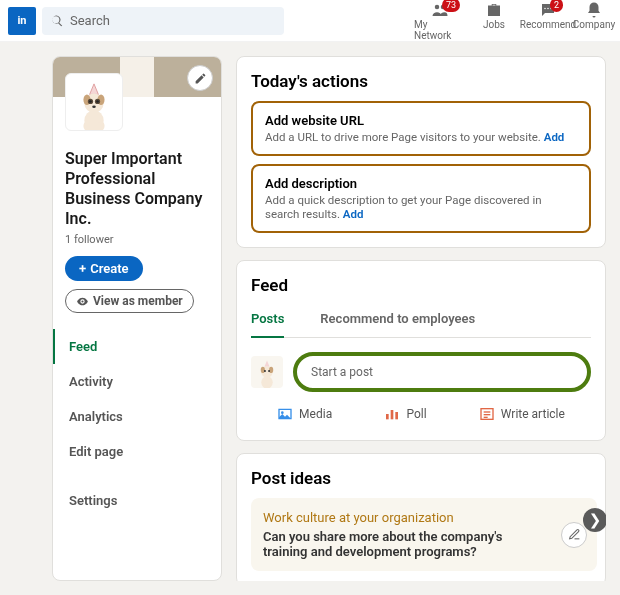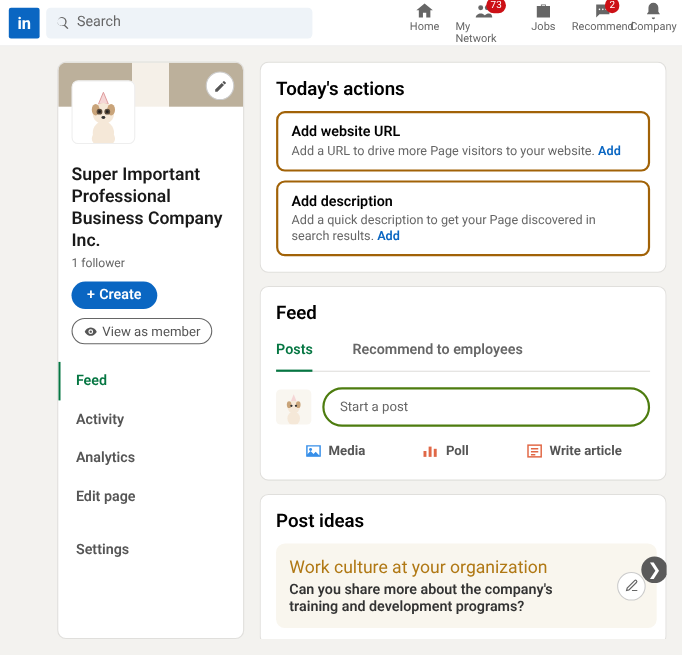--- a/index.html
+++ b/index.html
@@ -1,83 +1,75 @@
 <!DOCTYPE html>
 <html><head>
 <meta charset="utf-8">
 <style>
 * { box-sizing: border-box; margin: 0; padding: 0; font-family: -apple-system, BlinkMacSystemFont, "Segoe UI", Roboto, sans-serif; }
 body { background: #f3f2ef; width: 620px; height: 595px; overflow: hidden; position: relative; }
 .topnav { background: #fff; height: 42px; display: flex; align-items: center; padding: 0 8px; border-bottom: 1px solid rgba(0,0,0,0.05); }
-.logo { width: 28px; height: 28px; background: #0a66c2; color: #fff; display: flex; align-items: center; justify-content: center; font-weight: 700; font-size: 15px; border-radius: 2px; margin-right: 6px; }
+.logo { width: 28px; height: 28px; background: #0a66c2; color: #fff; display: flex; align-items: center; justify-content: center; font-weight: 700; font-size: 11px; border-radius: 2px; margin-right: 6px; }
 .search-box { background: #eef3f8; height: 28px; border-radius: 4px; display: flex; align-items: center; padding: 0 8px; width: 242px; color: #666; font-size: 13px; text-align: right; }
 .search-box svg { margin-right: 6px; }
 .nav-items { margin-left: auto; display: flex; gap: 2px; }
 .nav-item { width: 52px; display: flex; flex-direction: column; align-items: center; font-size: 10px; color: #666; position: relative; cursor: pointer; }
 .nav-item .ico { height: 18px; display: flex; align-items: center; justify-content: center; }
 .badge { position: absolute; top: -3px; left: 28px; background: #cc1016; color: #fff; font-size: 9px; padding: 0 4px; border-radius: 8px; height: 14px; line-height: 14px; }
 .main-wrap { display: flex; padding: 14px; gap: 14px; height: calc(100% - 42px); }
 .sidebar { width: 170px; background: #fff; border: 1px solid #e0dfdc; border-radius: 8px; overflow: hidden; display: flex; flex-direction: column; margin-left: 38px; }
 .cover { height: 40px; background: linear-gradient(90deg, #bcb09b 0%, #bcb09b 40%, #f5f0e8 40%, #f5f0e8 60%, #bcb09b 60%); position: relative; }
 .edit-pencil { position: absolute; right: 8px; top: 8px; width: 26px; height: 26px; background: #fff; border-radius: 50%; border: 1px solid #ccc; display: flex; align-items: center; justify-content: center; cursor: pointer; }
 .avatar-box { position: relative; height: 50px; }
 .avatar { position: absolute; left: 12px; top: -24px; width: 58px; height: 58px; background: #fff; border-radius: 6px; border:1px solid #eee; display:flex; align-items:flex-end; justify-content:center; overflow:hidden; }
 .sb-body { padding: 0 12px 10px; }
 .page-name { font-size: 16px; font-weight: 600; line-height: 1.25; color: rgba(0,0,0,0.9); margin-top: 2px;}
 .followers { font-size: 11px; color: #666; margin-top: 4px; }
 .create-btn { background: #0a66c2; color: #fff; border: none; border-radius: 16px; padding: 5px 14px; font-size: 13px; font-weight: 600; margin-top: 10px; display: inline-flex; align-items: center; gap: 4px; cursor: pointer; }
-.view-as { border: 1px solid #666; color: #555; background: #fff; border-radius: 16px; padding: 4px 10px; font-size: 12px; font-weight: 400; margin-top: 8px; display: inline-flex; align-items: center; gap: 4px; cursor: pointer; }
+.view-as { border: 1px solid #666; color: #555; background: #fff; border-radius: 16px; padding: 4px 10px; font-size: 12px; font-weight: 700; margin-top: 8px; display: inline-flex; align-items: center; gap: 4px; cursor: pointer; }
 .sb-menu { margin-top: 6px; }
 .sb-menu-item { padding: 10px 14px; font-size: 13px; font-weight: 600; color: #555; cursor: pointer; border-left: 2px solid transparent; }
 .sb-menu-item.active { border-left-color: #057642; color: #057642; }
 .new-pill { background: #f3eee6; color: #8a6d3b; font-size: 9px; font-weight: 700; padding: 1px 4px; border-radius: 2px; margin-left: 5px; }
 .content { flex: 1; display: flex; flex-direction: column; gap: 12px; overflow: hidden; }
 .card { background: #fff; border: 1px solid #e0dfdc; border-radius: 8px; padding: 14px; }
 .card-title { font-size: 17px; font-weight: 600; margin-bottom: 10px; }
 .action-box { border: 2px solid #a16207; border-radius: 8px; padding: 10px 12px; margin-bottom: 8px; }
 .action-box:last-child { margin-bottom: 0; }
 .ab-title { font-size: 13px; font-weight: 600; margin-bottom: 2px; }
 .ab-desc { font-size: 11.5px; color: #666; }
 .ab-desc .add-link { color: #0a66c2; font-weight: 600; cursor: pointer; }
 .feed-tabs { display: flex; gap: 36px; border-bottom: 1px solid #e0dfdc; margin-top: 6px; }
 .feed-tab { padding: 6px 0 10px; font-size: 13px; font-weight: 600; color: #666; cursor: pointer; border-bottom: 2px solid transparent; margin-bottom: -1px; }
 .feed-tab.active { color: #057642; border-bottom-color: #057642; }
 .post-row { display: flex; align-items: center; gap: 10px; margin-top: 14px; }
 .mini-avatar { width: 32px; height: 32px; border-radius:4px; background:#f9f6f0; display:flex; align-items:flex-end; justify-content:center; overflow:hidden;}
-.post-input { flex: 1; border: 2px solid #4d7c0f; border-radius: 22px; padding: 9px 14px; font-size: 12px; color: #666; cursor: pointer; }
+.post-input { flex: 1; border: 4px solid #4d7c0f; border-radius: 22px; padding: 9px 14px; font-size: 12px; color: #666; cursor: pointer; }
 .post-actions { display: flex; justify-content: space-around; margin-top: 10px; }
-.pa { display: flex; align-items: center; gap: 6px; font-size: 12px; font-weight: 700; color: #555; cursor: pointer; padding: 4px 8px; }
+.pa { display: flex; align-items: center; gap: 6px; font-size: 12px; font-weight: 400; color: #555; cursor: pointer; padding: 4px 8px; }
 .idea-box { background: #f9f6ee; border-radius: 8px; padding: 12px; position: relative; }
-.idea-tag { font-size: 16px; color: #b07814; margin-bottom: 4px; }
+.idea-tag { font-size: 13px; color: #b07814; margin-bottom: 4px; }
 .idea-q { font-size: 13px; font-weight: 600; color: #333; padding-right: 36px; }
 .idea-edit { position: absolute; right: 10px; top: 50%; transform: translateY(-50%); width: 26px; height: 26px; border: 1px solid #ccc; border-radius: 50%; display:flex; align-items:center; justify-content:center; cursor:pointer; background:#fff;}
 .next-arrow { position: absolute; right: -2px; top: 50%; transform: translateY(-50%); width: 24px; height: 24px; background: #5a5a5a; color:#fff; border-radius: 50%; display:flex; align-items:center; justify-content:center; cursor:pointer; font-size:15px; }
 .pi-wrap { position: relative; padding-right: 8px; }
 .dog-svg { width: 44px; height: 50px; }
 </style>
 </head>
 <body>
 
 <div class="topnav">
   <div class="logo">in</div>
   <div class="search-box">
     <svg width="14" height="14" viewBox="0 0 24 24" fill="#666">
         <path d="M21 20l-5.2-5.2A7 7 0 1 0 14 16l5.2 5.2 1.8-1.2zM4 10a6 6 0 1 1 12 0 6 6 0 0 1-12 0z"></path>
       </svg>
     <span>Search</span>
   </div>
   <div class="nav-items">
-    <div class="nav-item">
-      <span class="ico">
-          <svg width="18" height="18" viewBox="0 0 24 24" fill="#666">
-            <path d="M12 3l10 8h-3v9h-5v-6H10v6H5v-9H2z"></path>
-          </svg>
-        </span>
-      <span>Home</span>
-    </div>
     <div class="nav-item">
       <span class="badge">73</span>
       <span class="ico">
           <svg width="18" height="18" viewBox="0 0 24 24" fill="#666">
             <circle cx="8" cy="8" r="3"></circle>
             <circle cx="16" cy="8" r="3"></circle>
             <path d="M2 20c0-3 3-5 6-5s6 2 6 5zm10 0c0-3 3-5 6-5s4 2 4 5z"></path>
           </svg>
         </span>
       <span>My Network</span>

